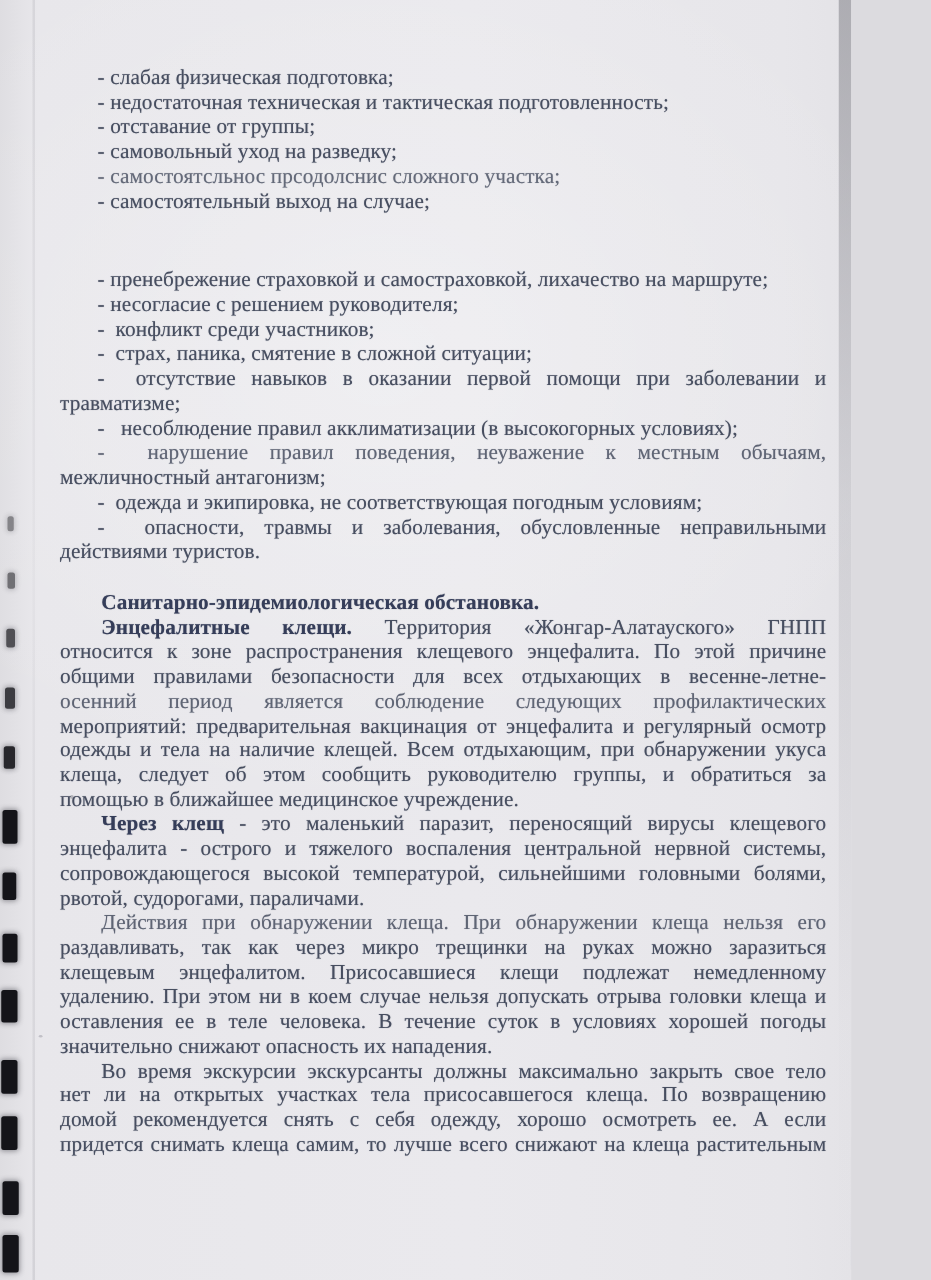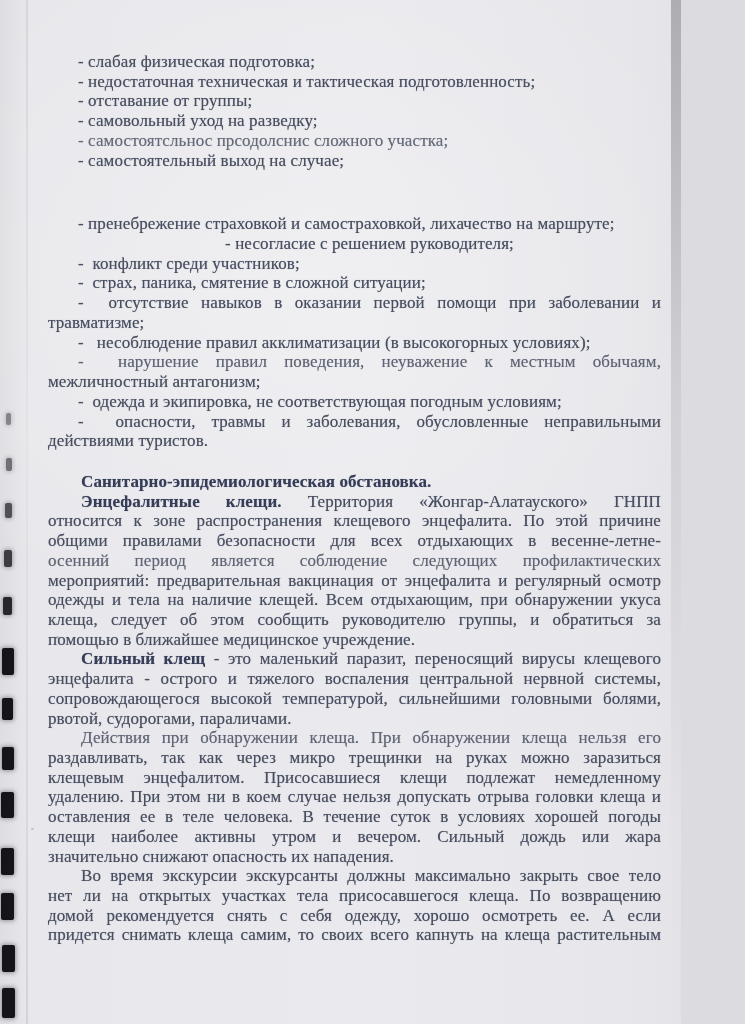--- a/index.html
+++ b/index.html
@@ -93,55 +93,54 @@
   <div class="speck s1"></div>
   <div class="speck s2"></div>
   <div class="text-block">
       <div class="tl" style="text-indent: 30px;"><span>- слабая физическая подготовка;</span></div>
       <div class="tl" style="text-indent: 30px;"><span>- недостаточная техническая и тактическая подготовленность;</span></div>
       <div class="tl" style="text-indent: 30px;"><span>- отставание от группы;</span></div>
       <div class="tl" style="text-indent: 30px;"><span>- самовольный уход на разведку;</span></div>
       <div class="tl" style="text-indent: 30px; opacity: 0.82;"><span>- самостоятсльнос прсодолснис сложного участка;</span></div>
       <div class="tl" style="text-indent: 30px;"><span>- самостоятельный выход на случае;</span></div>
       <div class="tl" style="text-indent: 30px; margin-top: 44px;"><span>- пренебрежение страховкой и самостраховкой, лихачество на маршруте;</span></div>
-      <div class="tl" style="text-indent: 30px; text-align: center;"><span>- несогласие с решением руководителя;</span></div>
+      <div class="tl" style="text-indent: 30px;"><span>- несогласие с решением руководителя;</span></div>
       <div class="tl" style="text-indent: 30px;"><span>-&nbsp; конфликт среди участников;</span></div>
       <div class="tl" style="text-indent: 30px;"><span>-&nbsp; страх, паника, смятение в сложной ситуации;</span></div>
       <div class="tl just" style="text-indent: 30px;"><span>-&nbsp; отсутствие навыков в оказании первой помощи при заболевании и</span></div>
       <div class="tl"><span>травматизме;</span></div>
       <div class="tl" style="text-indent: 30px;"><span>-&nbsp;&nbsp; несоблюдение правил акклиматизации (в высокогорных условиях);</span></div>
       <div class="tl just" style="text-indent: 30px; opacity: 0.85;"><span>-&nbsp; нарушение правил поведения, неуважение к местным обычаям,</span></div>
       <div class="tl"><span>межличностный антагонизм;</span></div>
       <div class="tl" style="text-indent: 30px;"><span>-&nbsp; одежда и экипировка, не соответствующая погодным условиям;</span></div>
       <div class="tl just" style="text-indent: 30px;"><span>-&nbsp; опасности, травмы и заболевания, обусловленные неправильными</span></div>
       <div class="tl"><span>действиями туристов.</span></div>
       <div class="tl" style="margin-top: 21px; text-indent: 33px;"><span class="b">Санитарно-эпидемиологическая обстановка.</span></div>
       <div class="tl just" style="text-indent: 33px;"><span class="b">Энцефалитные клещи.</span><span> Территория «Жонгар-Алатауского» ГНПП</span></div>
       <div class="tl just"><span>относится к зоне распространения клещевого энцефалита. По этой причине</span></div>
       <div class="tl just"><span>общими правилами безопасности для всех отдыхающих в весенне-летне-</span></div>
       <div class="tl just" style="opacity: 0.85;"><span>осенний период является соблюдение следующих профилактических</span></div>
       <div class="tl just"><span>мероприятий: предварительная вакцинация от энцефалита и регулярный осмотр</span></div>
       <div class="tl just"><span>одежды и тела на наличие клещей. Всем отдыхающим, при обнаружении укуса</span></div>
       <div class="tl just"><span>клеща, следует об этом сообщить руководителю группы, и обратиться за</span></div>
       <div class="tl"><span>помощью в ближайшее медицинское учреждение.</span></div>
-      <div class="tl just" style="text-indent: 33px;"><span class="b">Сильный клещ</span><span> - это маленький паразит, переносящий вирусы клещевого</span></div>
+      <div class="tl just" style="text-indent: 33px;"><span class="b">Через клещ</span><span> - это маленький паразит, переносящий вирусы клещевого</span></div>
       <div class="tl just"><span>энцефалита - острого и тяжелого воспаления центральной нервной системы,</span></div>
       <div class="tl just"><span>сопровождающегося высокой температурой, сильнейшими головными болями,</span></div>
       <div class="tl"><span>рвотой, судорогами, параличами.</span></div>
       <div class="tl just" style="text-indent: 33px; opacity: 0.85;"><span>Действия при обнаружении клеща. При обнаружении клеща нельзя его</span></div>
       <div class="tl just"><span>раздавливать, так как через микро трещинки на руках можно заразиться</span></div>
       <div class="tl just"><span>клещевым энцефалитом. Присосавшиеся клещи подлежат немедленному</span></div>
       <div class="tl just"><span>удалению. При этом ни в коем случае нельзя допускать отрыва головки клеща и</span></div>
       <div class="tl just"><span>оставления ее в теле человека. В течение суток в условиях хорошей погоды</span></div>
-      <div class="tl just"><span>клещи наиболее активны утром и вечером. Сильный дождь или жара</span></div>
       <div class="tl"><span>значительно снижают опасность их нападения.</span></div>
       <div class="tl just" style="text-indent: 33px;"><span>Во время экскурсии экскурсанты должны максимально закрыть свое тело</span></div>
       <div class="tl just"><span>нет ли на открытых участках тела присосавшегося клеща. По возвращению</span></div>
       <div class="tl just"><span>домой рекомендуется снять с себя одежду, хорошо осмотреть ее. А если</span></div>
-      <div class="tl just"><span>придется снимать клеща самим, то своих всего капнуть на клеща растительным</span></div>
+      <div class="tl just"><span>придется снимать клеща самим, то лучше всего снижают на клеща растительным</span></div>
     </div>
   <div class="spine-assembly">
     <div class="band-white"></div>
     <div class="band-gray"></div>
     <div class="strip-blue"></div>
   </div>
   <div class="edge-shade"></div>
 </div>
 
 </body></html>

